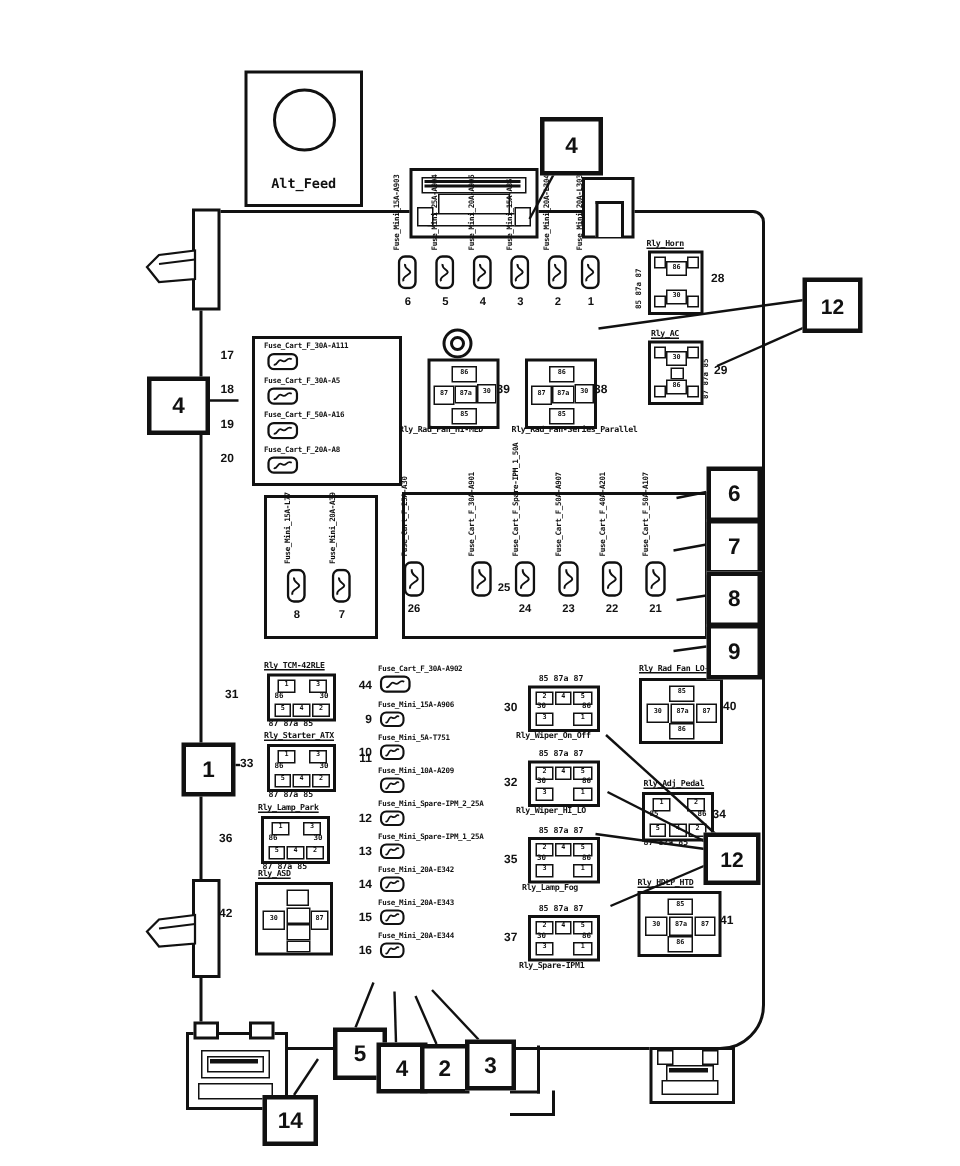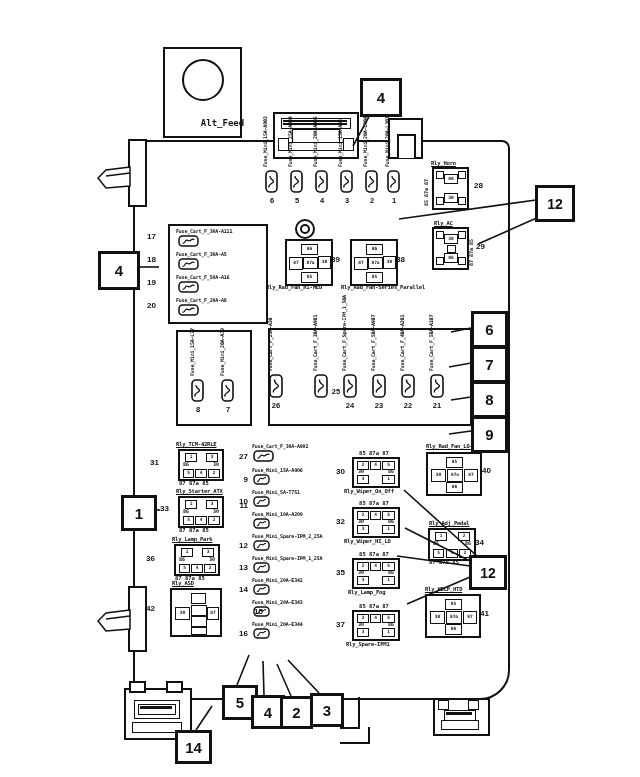--- a/index.html
+++ b/index.html
@@ -5,21 +5,21 @@
   html,body{margin:0;padding:0;background:#fff;}
   #stage{position:relative;width:640px;height:777px;background:#fff;color:#111;
          font-family:"DejaVu Sans Mono",monospace;overflow:hidden;}
   .mainbox{position:absolute;left:133px;top:140px;width:373px;height:556px;
            border:2.5px solid #111;border-radius:14px 8px 30px 14px;background:#fff;}
   .box2{position:absolute;border:2px solid #111;background:#fff;}
   .box1{position:absolute;border:1.5px solid #111;background:#fff;}
   .bar{position:absolute;background:#111;}
   .circ{position:absolute;border:2px solid #111;border-radius:50%;background:#fff;}
   .altlab{position:absolute;left:0;bottom:8px;width:100%;text-align:center;
-          font:700 9px "DejaVu Sans Mono",monospace;padding-left:20px;}
+          font:700 9px "DejaVu Sans Mono",monospace;}
   
   .slot{position:absolute;width:24px;}
   .vrot{position:absolute;white-space:nowrap;transform-origin:0 0;transform:rotate(-90deg);
         font:600 5px "DejaVu Sans Mono",monospace;letter-spacing:-0.2px;}
   .fuse{position:absolute;}
   .fnum{position:absolute;left:0;bottom:0;width:100%;text-align:center;
         font:700 7.5px "Liberation Sans",sans-serif;}
   .hlab{position:absolute;font:600 5px "DejaVu Sans Mono",monospace;letter-spacing:-0.2px;white-space:nowrap;}
   .rnum{position:absolute;font:700 8px "Liberation Sans",sans-serif;white-space:nowrap;}
   
@@ -347,21 +347,21 @@
   </div>
   <div class="rnum" style="left:146px;top:604px;">42</div>
 
   <div class="hlab" style="left:252px;top:443px;">Fuse_Cart_F_30A-A902</div>
   <span class="fuse" style="left:253px;top:450px;position:absolute;">
       <svg width="21" height="12" viewBox="0 0 21 12">
         <rect x="1" y="1" width="19" height="10" rx="3.5" fill="none" stroke="#111" stroke-width="1.5"></rect>
         <path d="M4.5 8 C7 9.5 7 3.5 10 5.5 C13 7.5 13 2.5 16.5 4.5" fill="none" stroke="#111" stroke-width="1.2"></path>
       </svg>
     </span>
-  <div class="rnum" style="left:232px;top:452px;width:16px;text-align:right;">27</div>
+  <div class="rnum" style="left:232px;top:452px;width:16px;text-align:right;">44</div>
 
   <div class="hlab" style="left:252px;top:467px;">Fuse_Mini_15A-A906</div>
   <span class="fuse" style="left:253px;top:474px;position:absolute;">
       <svg width="17" height="11" viewBox="0 0 17 11">
         <rect x="1" y="1" width="15" height="9" rx="3.5" fill="none" stroke="#111" stroke-width="1.4"></rect>
         <path d="M4 7.5 C6 8.8 6 3 8.5 4.5 C11 6 11 2.2 13 3.8" fill="none" stroke="#111" stroke-width="1.1"></path>
       </svg>
     </span>
   <div class="rnum" style="left:232px;top:475px;width:16px;text-align:right;">9</div>
 
@@ -410,21 +410,21 @@
     </span>
   <div class="rnum" style="left:232px;top:585px;width:16px;text-align:right;">14</div>
 
   <div class="hlab" style="left:252px;top:599px;">Fuse_Mini_20A-E343</div>
   <span class="fuse" style="left:253px;top:606px;position:absolute;">
       <svg width="17" height="11" viewBox="0 0 17 11">
         <rect x="1" y="1" width="15" height="9" rx="3.5" fill="none" stroke="#111" stroke-width="1.4"></rect>
         <path d="M4 7.5 C6 8.8 6 3 8.5 4.5 C11 6 11 2.2 13 3.8" fill="none" stroke="#111" stroke-width="1.1"></path>
       </svg>
     </span>
-  <div class="rnum" style="left:232px;top:607px;width:16px;text-align:right;margin-left:15px;">15</div>
+  <div class="rnum" style="left:232px;top:607px;width:16px;text-align:right;">15</div>
 
   <div class="hlab" style="left:252px;top:621px;">Fuse_Mini_20A-E344</div>
   <span class="fuse" style="left:253px;top:628px;position:absolute;">
       <svg width="17" height="11" viewBox="0 0 17 11">
         <rect x="1" y="1" width="15" height="9" rx="3.5" fill="none" stroke="#111" stroke-width="1.4"></rect>
         <path d="M4 7.5 C6 8.8 6 3 8.5 4.5 C11 6 11 2.2 13 3.8" fill="none" stroke="#111" stroke-width="1.1"></path>
       </svg>
     </span>
   <div class="rnum" style="left:232px;top:629px;width:16px;text-align:right;">16</div>
 

